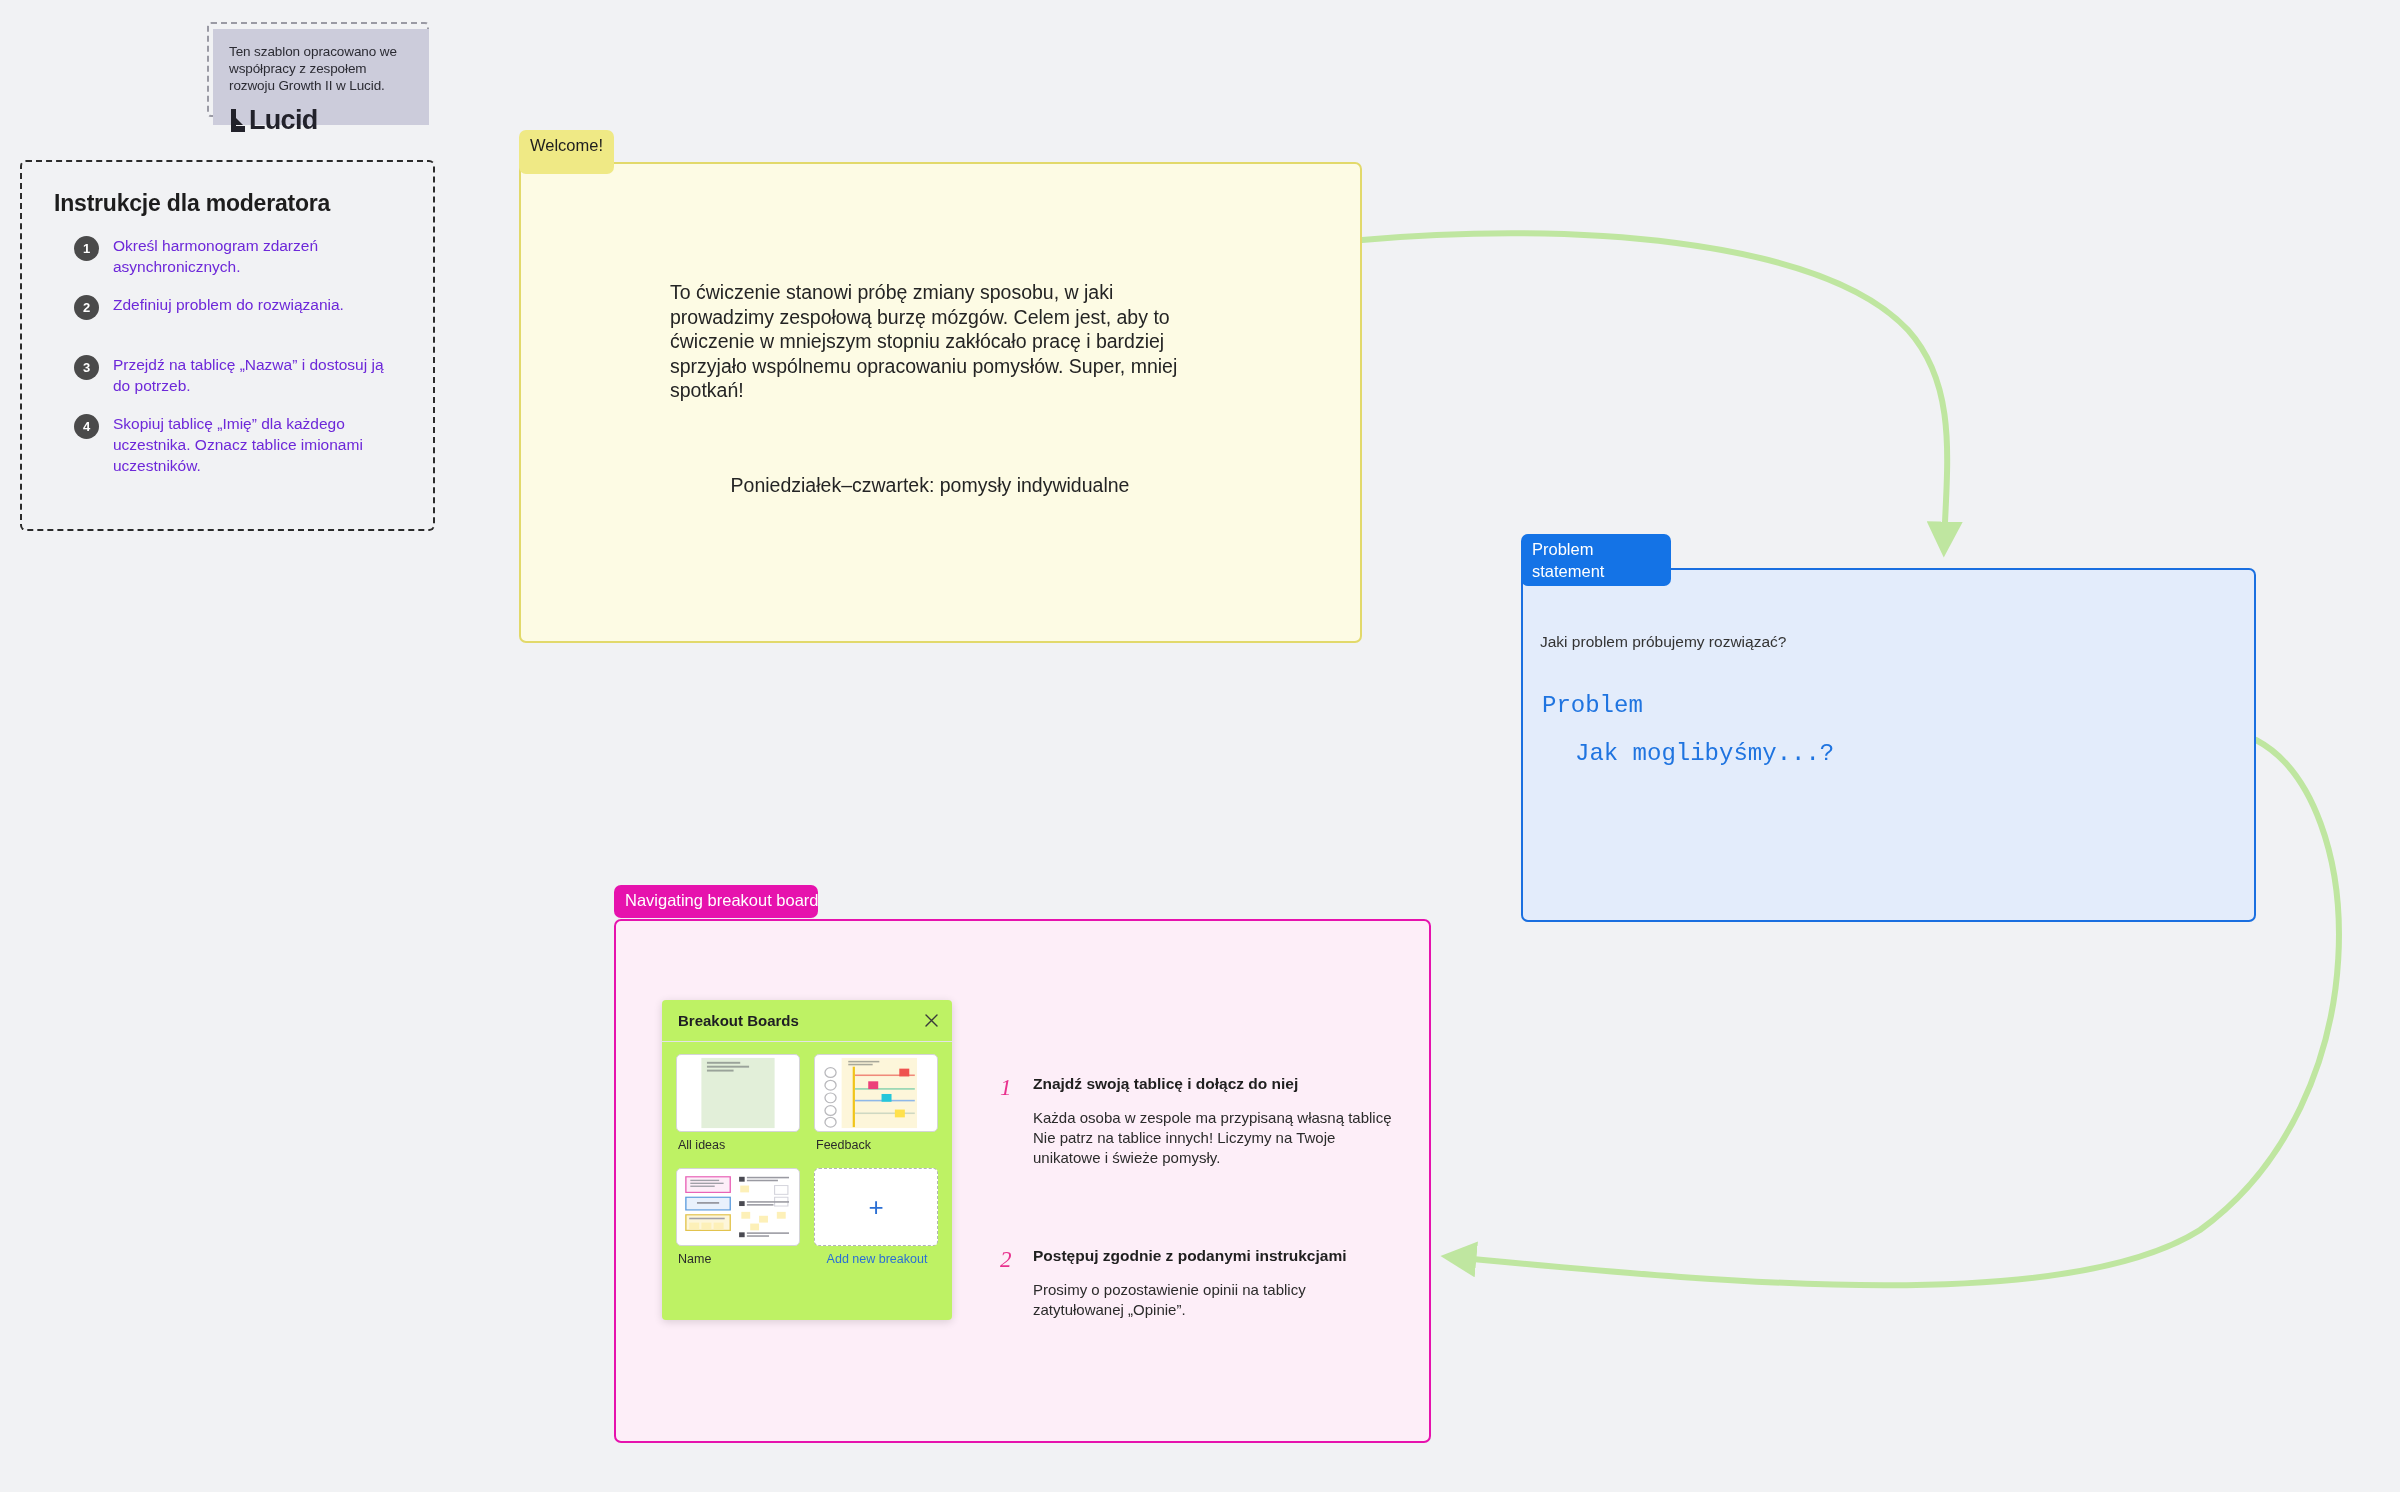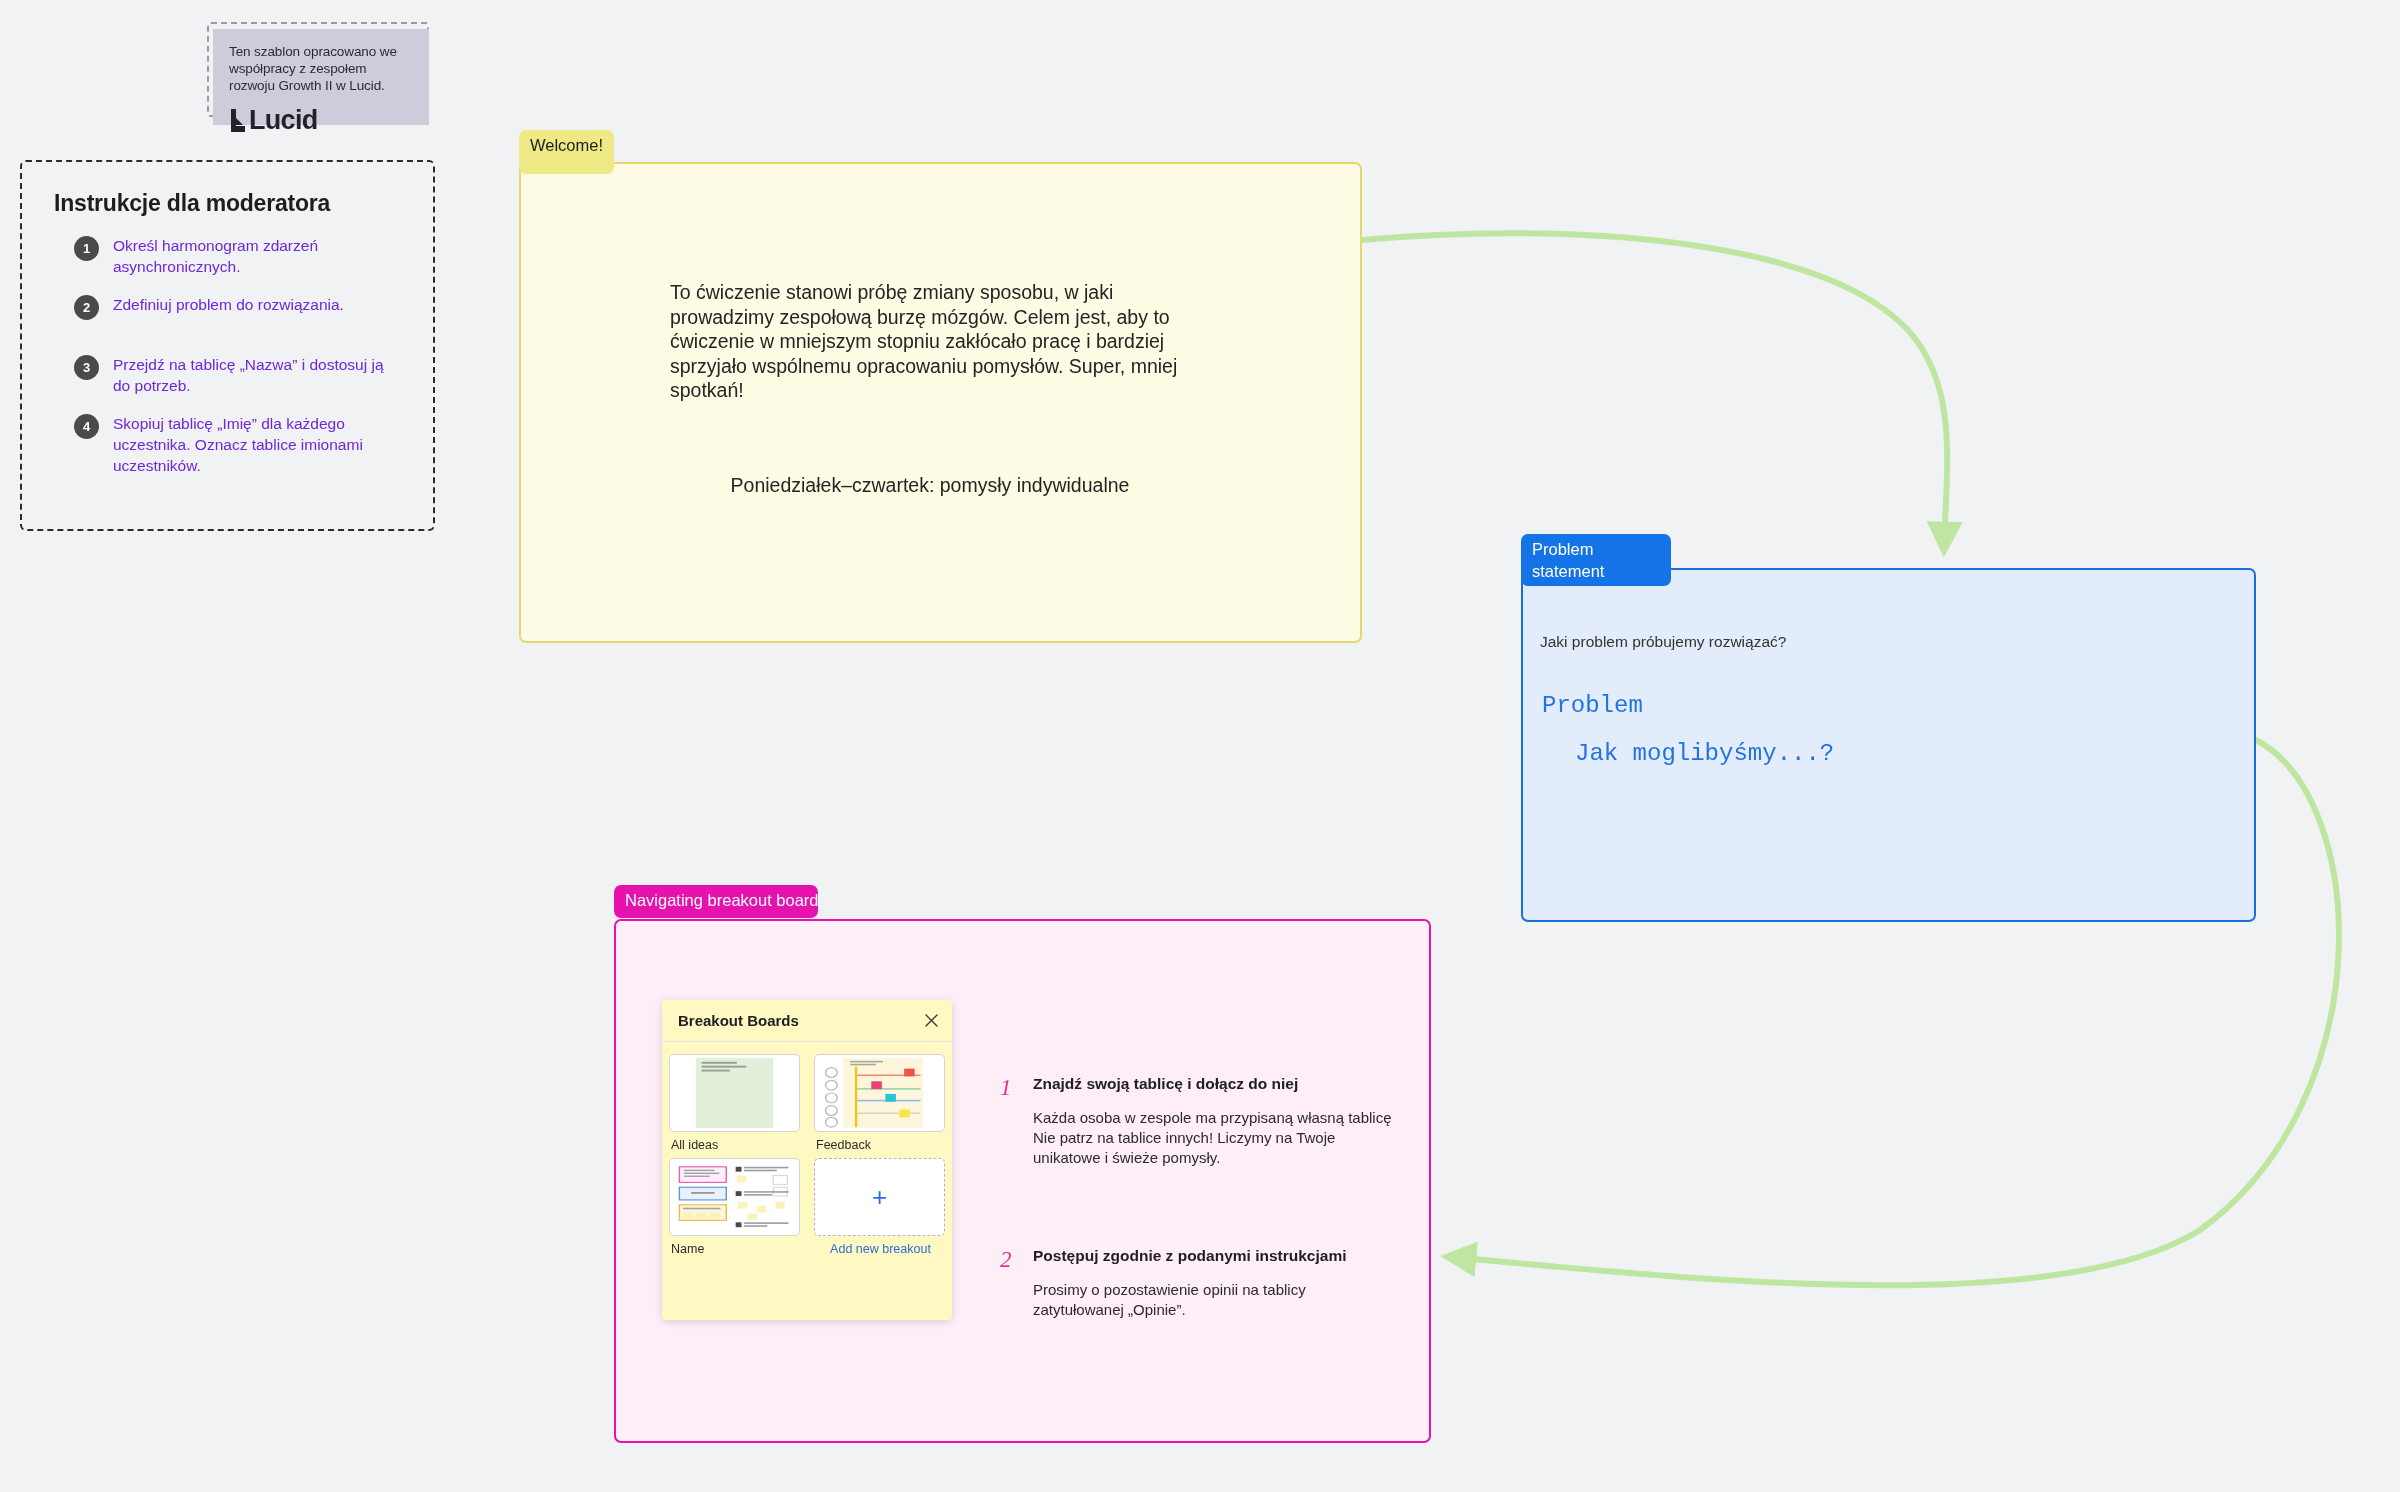--- a/index.html
+++ b/index.html
@@ -232,21 +232,21 @@
     border-radius: 7px;
     box-sizing: border-box;
     z-index: 2;
   }
 
   
   #breakout-dialog {
     position: absolute;
     left: 662px; top: 1000px;
     width: 290px; height: 320px;
-    background: #fef9c3;
+    background: #bef264;
     border-radius: 4px;
     box-shadow: 0 2px 8px rgba(0,0,0,0.14);
     box-sizing: border-box;
     z-index: 4;
   }
   #dialog-header {
     height: 42px;
     border-bottom: 1px solid #e3e3e6;
     display: flex;
     align-items: center;
@@ -254,24 +254,24 @@
     padding: 0 14px 0 16px;
     box-sizing: border-box;
   }
   #dialog-title {
     font-size: 15px;
     font-weight: bold;
     color: #1e1e23;
   }
   #dialog-close { cursor: pointer; line-height: 0; }
   #dialog-body {
-    padding: 12px 7px;
+    padding: 12px 14px;
     display: grid;
     grid-template-columns: 1fr 1fr;
-    gap: 6px 14px;
+    gap: 16px 14px;
   }
   .thumb-cell { text-align: center; }
   .thumb-box {
     width: 100%;
     height: 78px;
     border: 1px solid #d4d4d8;
     border-radius: 5px;
     background: #fff;
     box-sizing: border-box;
     overflow: hidden;

